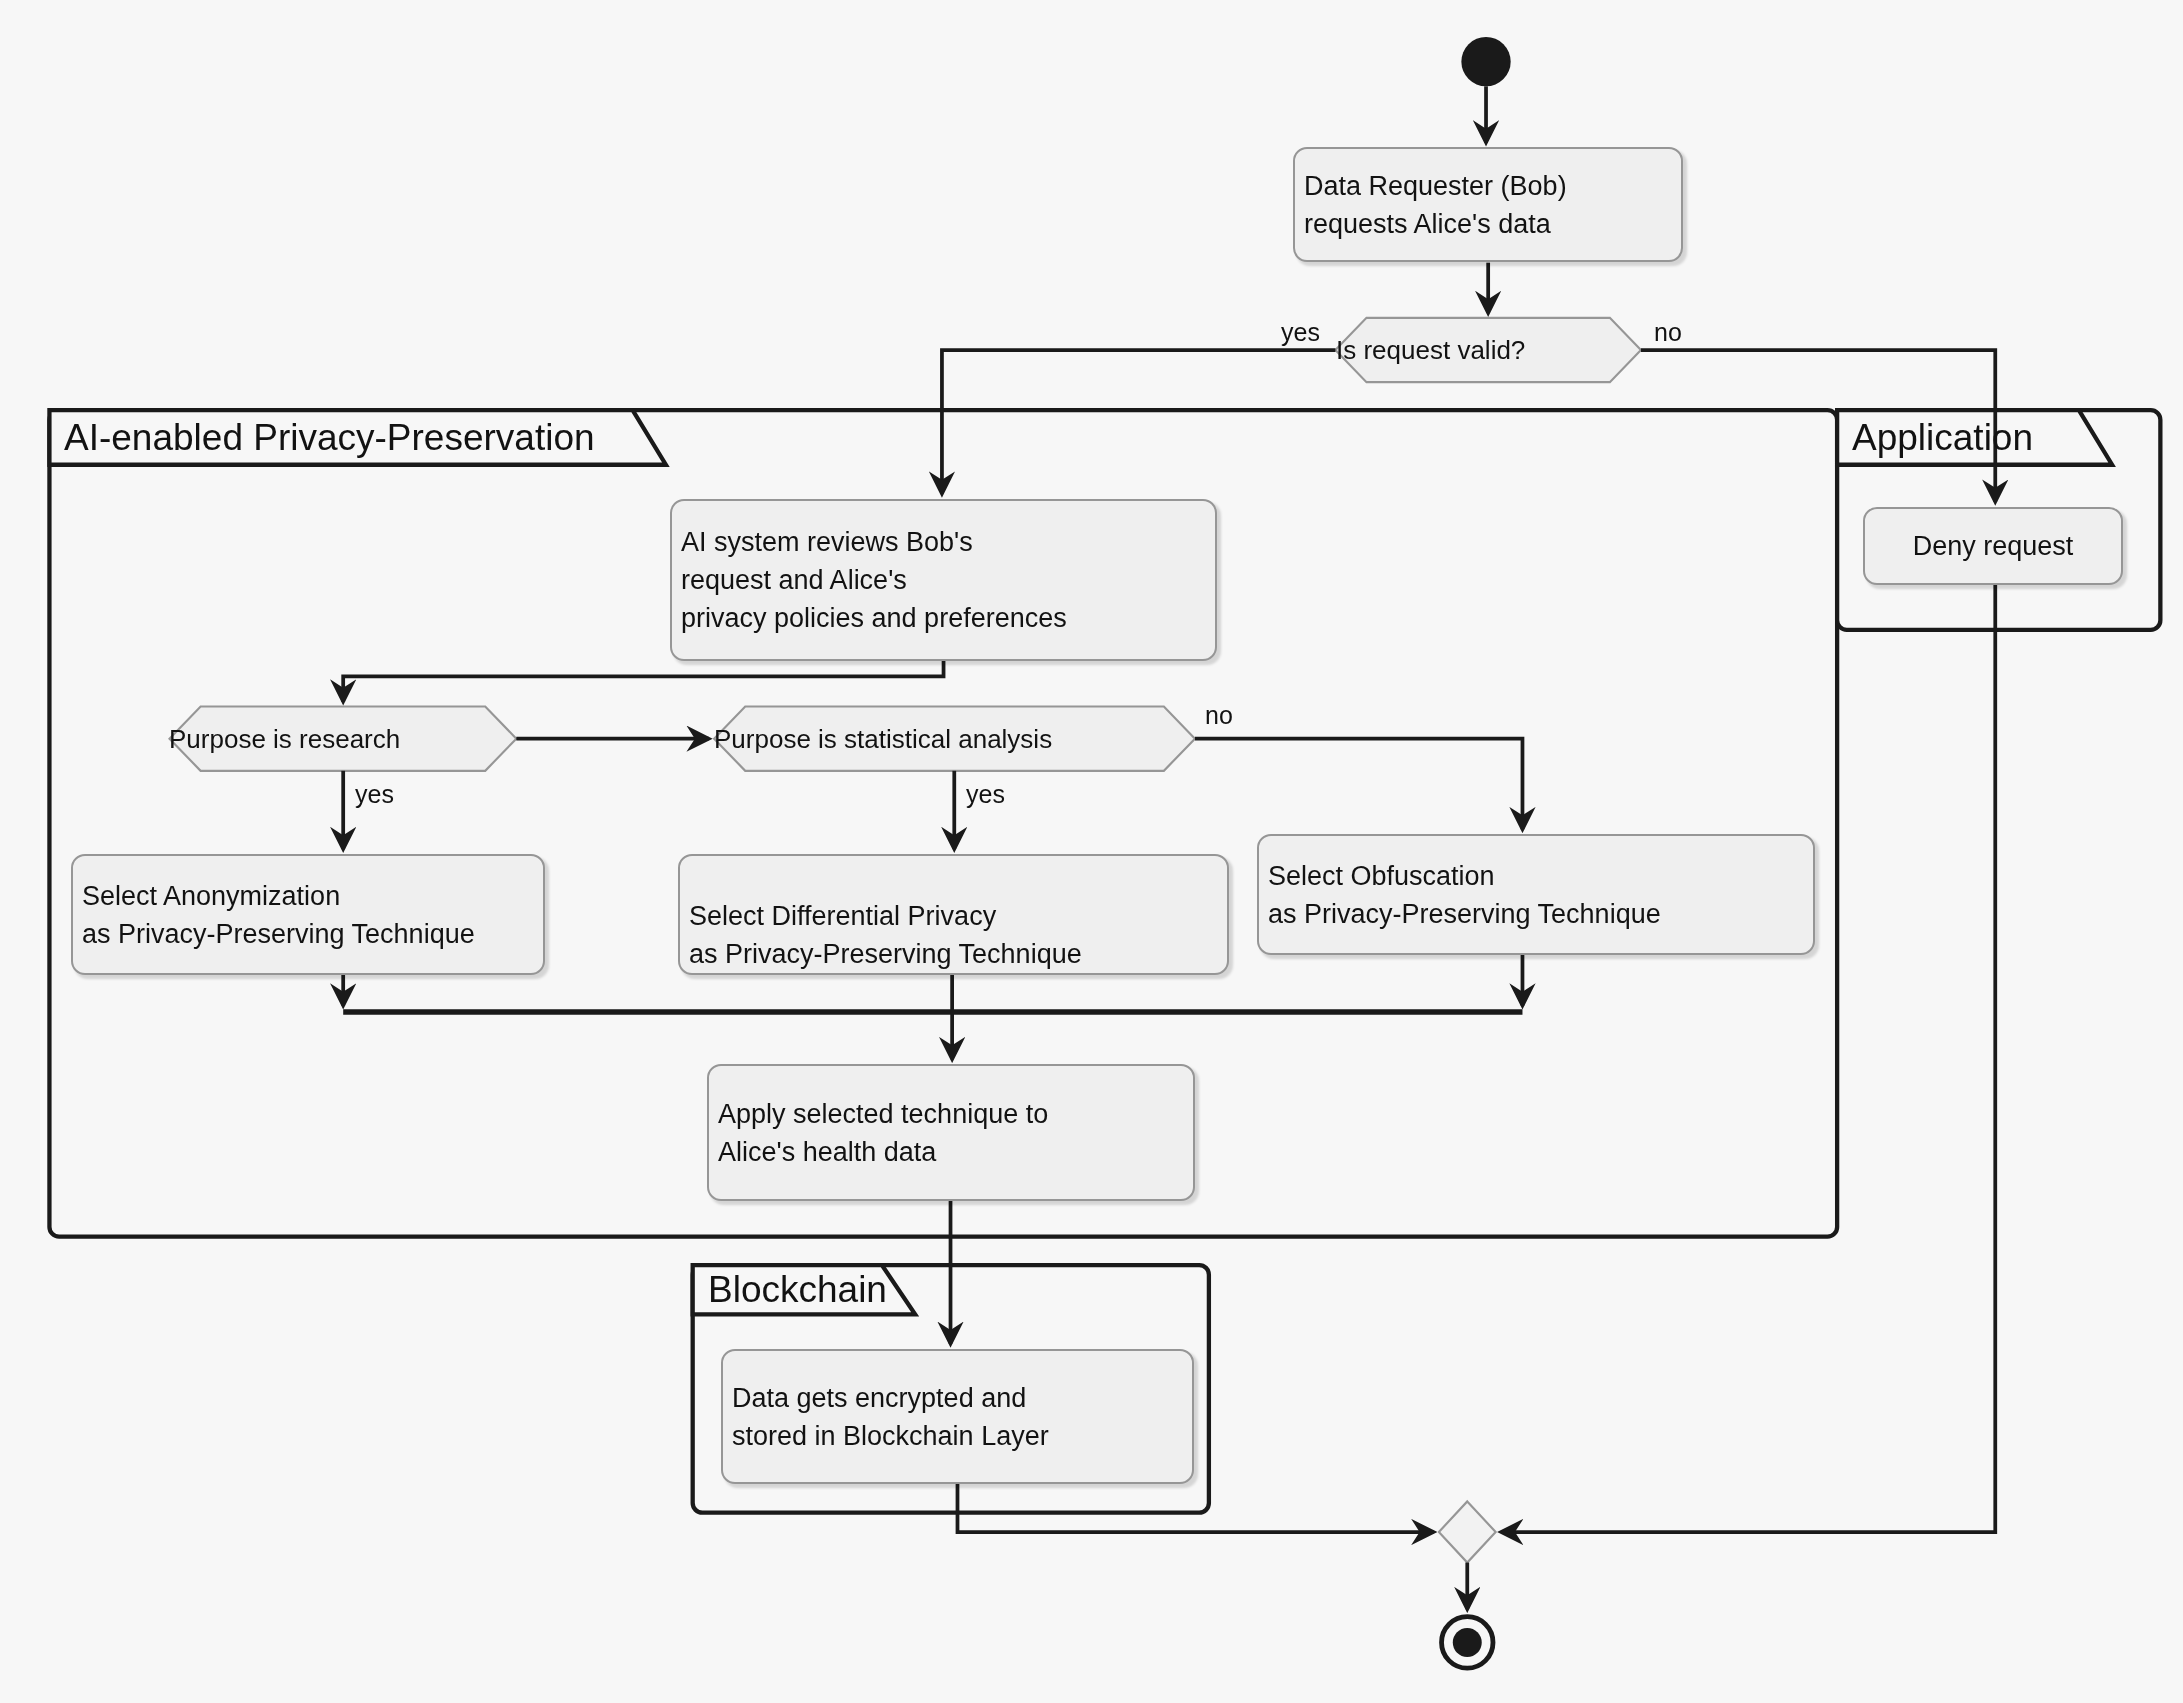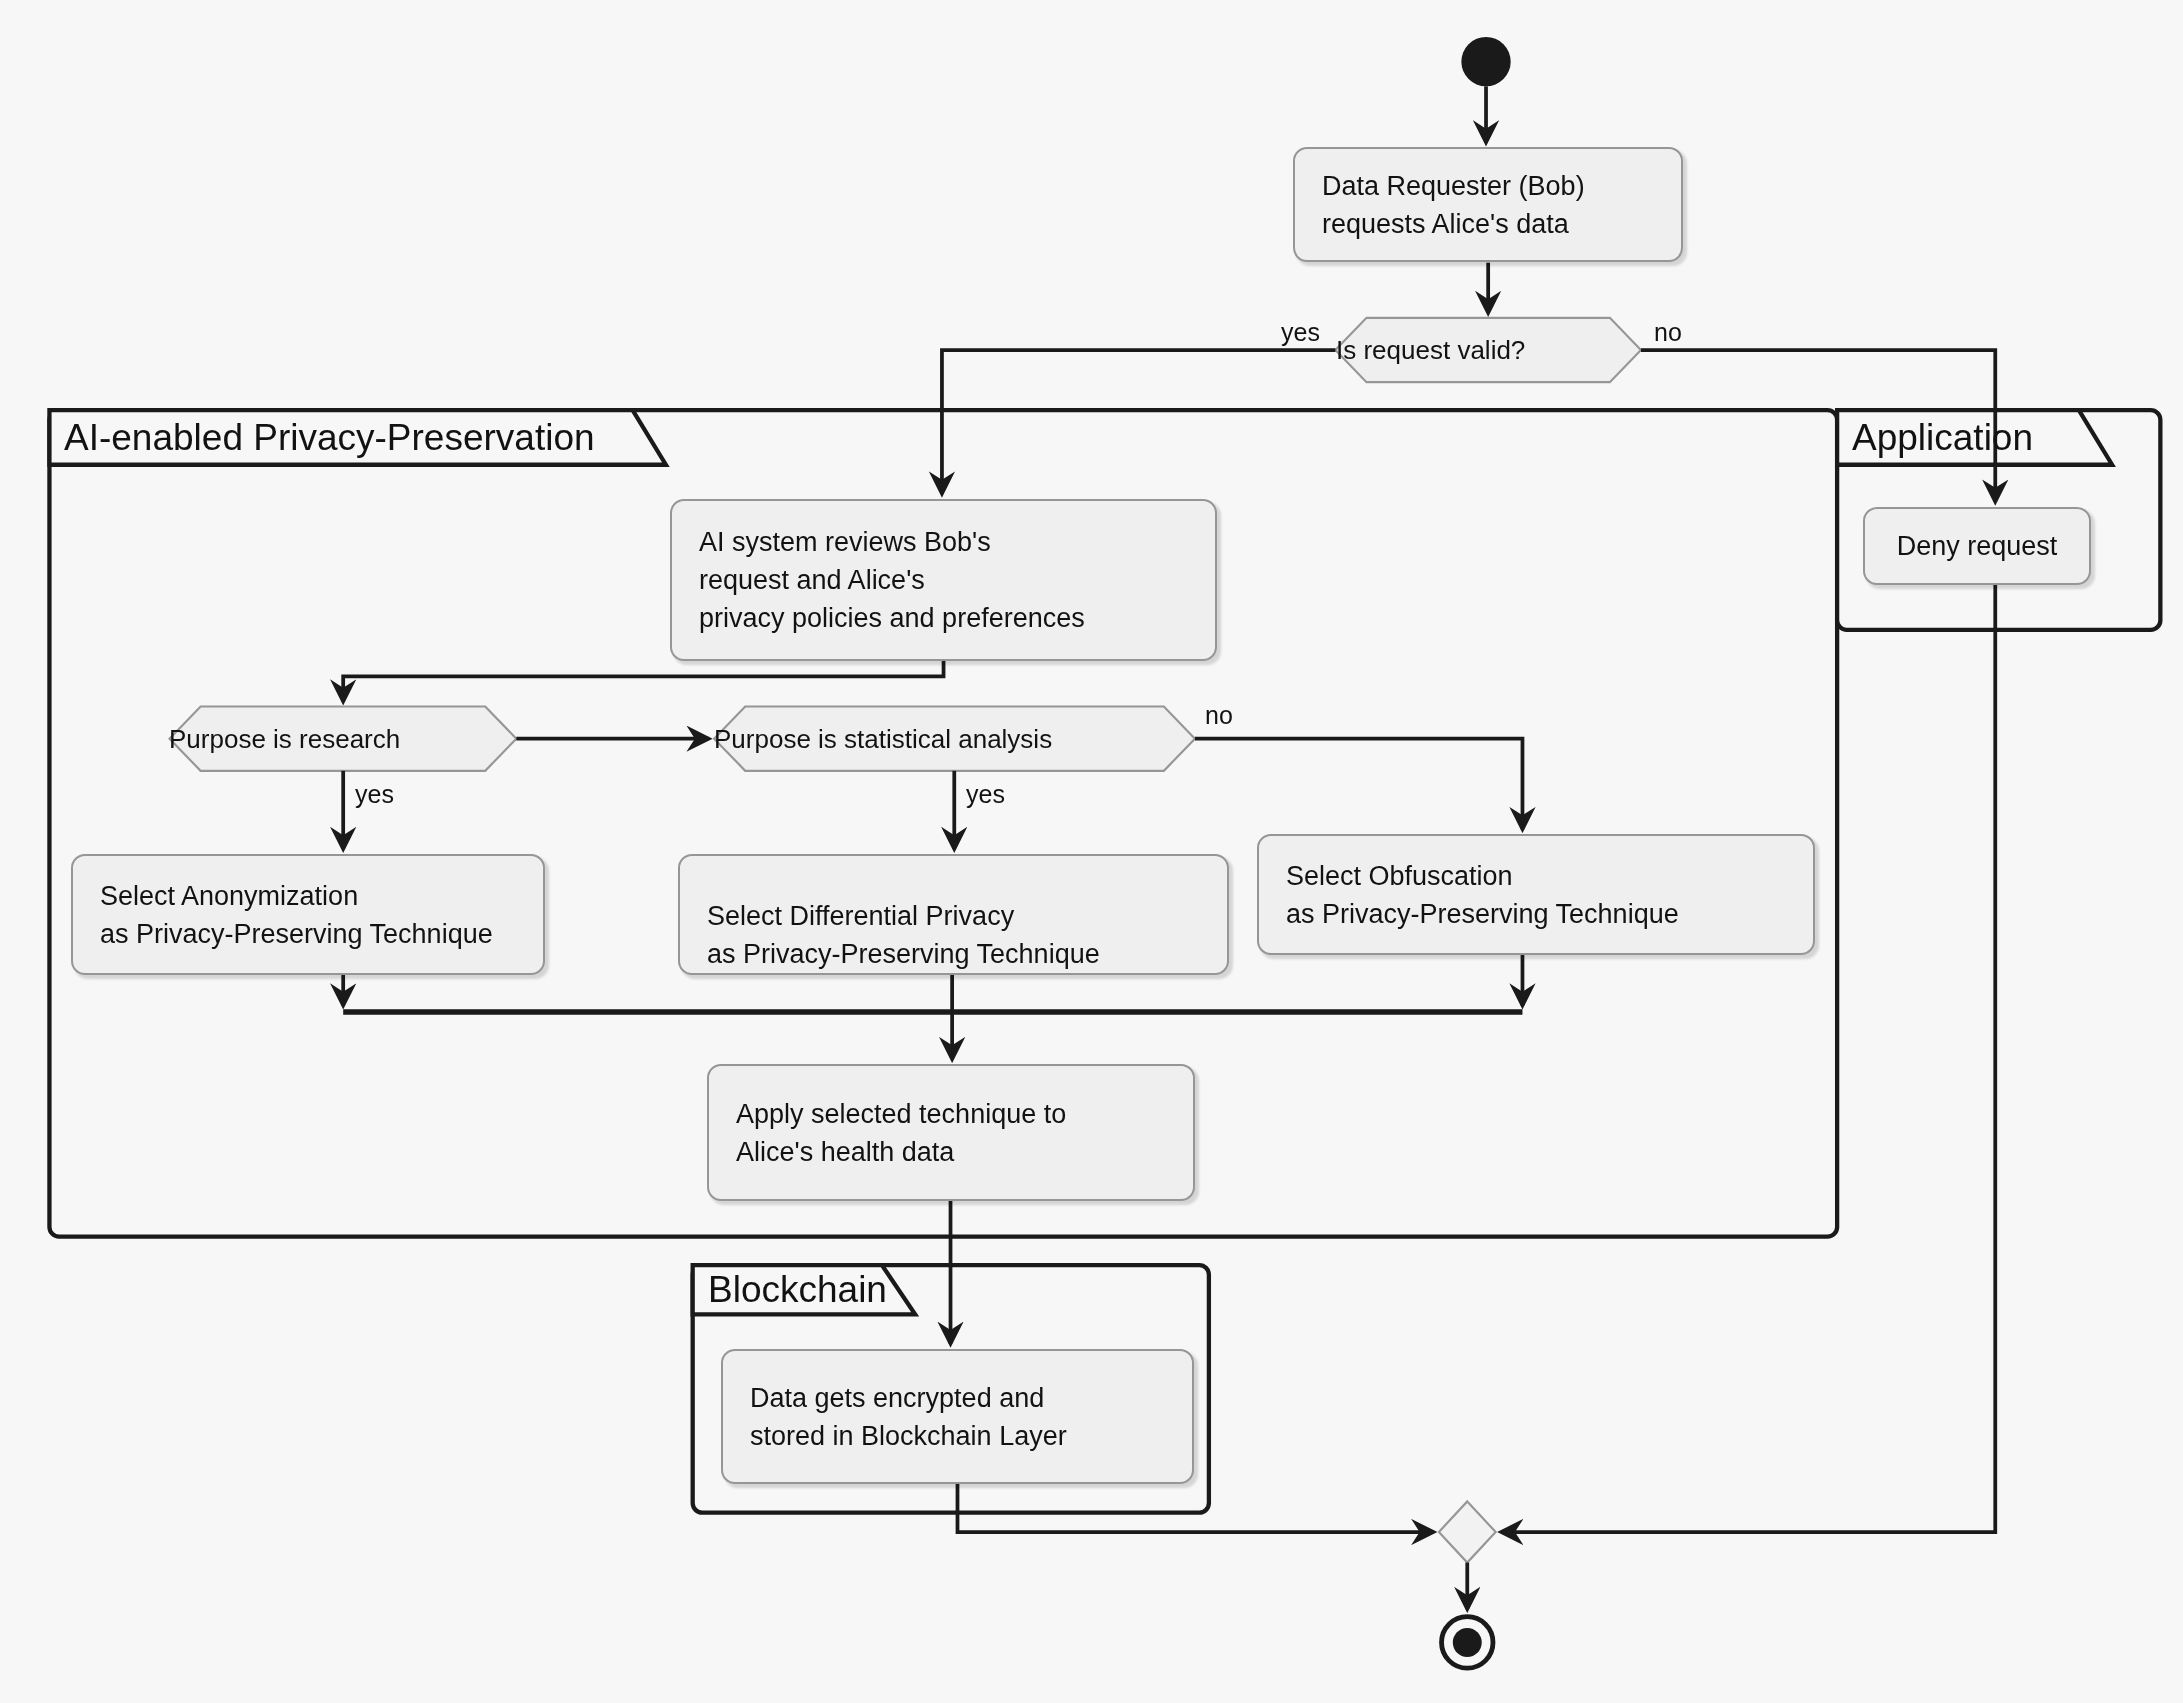--- a/index.html
+++ b/index.html
@@ -11,21 +11,21 @@
     color: #121212;
   }
   #wires { position: absolute; left: 0; top: 0; width: 2183px; height: 1703px; }
   .action {
     position: absolute;
     background: #efefef;
     border: 2.1px solid #969696;
     border-radius: 14px;
     box-shadow: 3.2px 3.8px 2.7px rgba(0,0,0,0.14);
     display: flex; align-items: center;
-    padding: 0 27px;
+    padding: 0 9px;
     font-size: 27px; line-height: 38px;
     white-space: pre-line;
     box-sizing: border-box;
   }
   .action.center { justify-content: center; padding: 0 5.4px; }
   .hex-label {
     position: absolute;
     text-align: left;
     font-size: 26px; line-height: 36px;
     white-space: nowrap;
@@ -122,21 +122,21 @@
 as Privacy-Preserving Technique</span>
   </div>
   <div class="action" style="left:707px; top:1064px; width:488px; height:137px;">
     <span>Apply selected technique to
 Alice's health data</span>
   </div>
   <div class="action" style="left:721px; top:1349px; width:473px; height:135px;">
     <span>Data gets encrypted and
 stored in Blockchain Layer</span>
   </div>
-  <div class="action center" style="left:1863px; top:507px; width:228px; height:78px;">
+  <div class="action center" style="left:1863px; top:507px; width:260px; height:78px;">
     <span>Deny request</span>
   </div>
 
   <div class="hex-label" style="left:1336px; top:332px; width:306px;">Is request valid?</div>
   <div class="hex-label" style="left:169px; top:721px; width:347px;">Purpose is research</div>
   <div class="hex-label" style="left:714px; top:721px; width:481px;">Purpose is statistical analysis</div>
 
   <div class="edge-label right-align" style="left:1206px; top:317px; width:114px;">yes</div>
   <div class="edge-label" style="left:1654px; top:317px;">no</div>
   <div class="edge-label" style="left:355px; top:779px;">yes</div>

